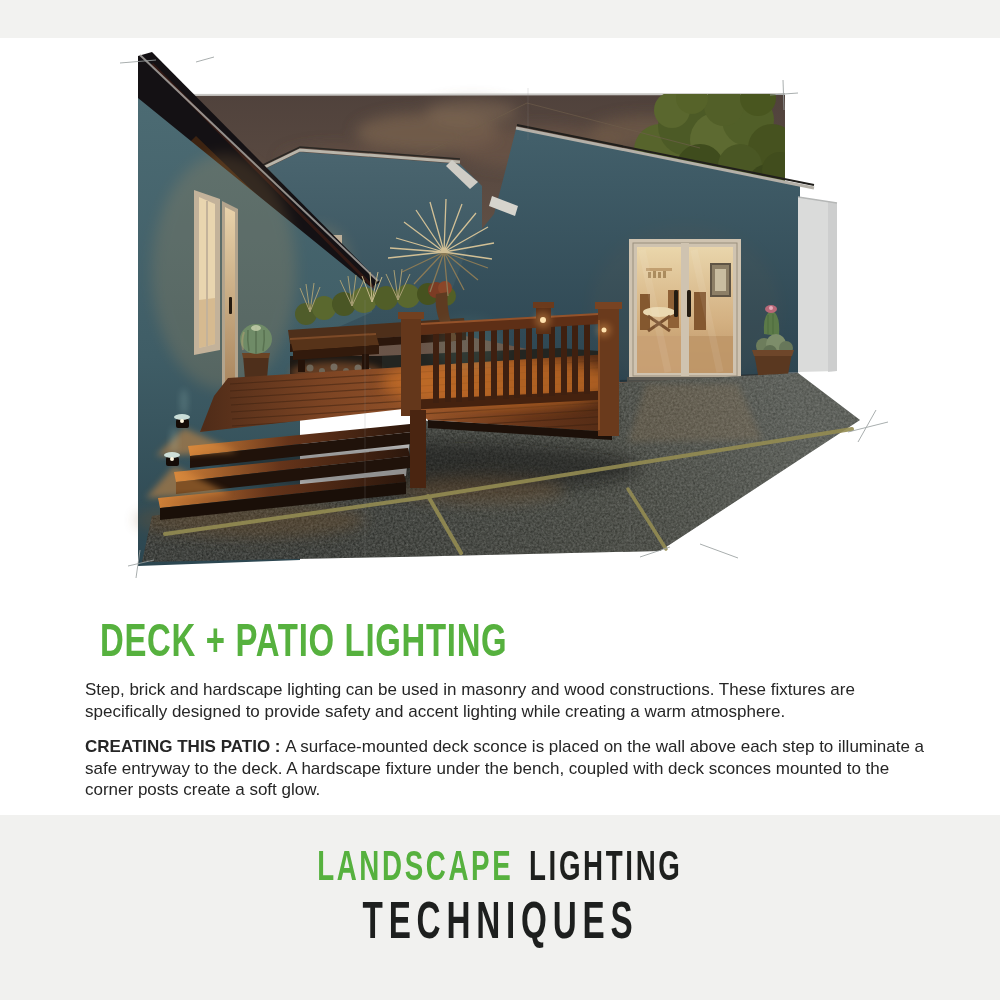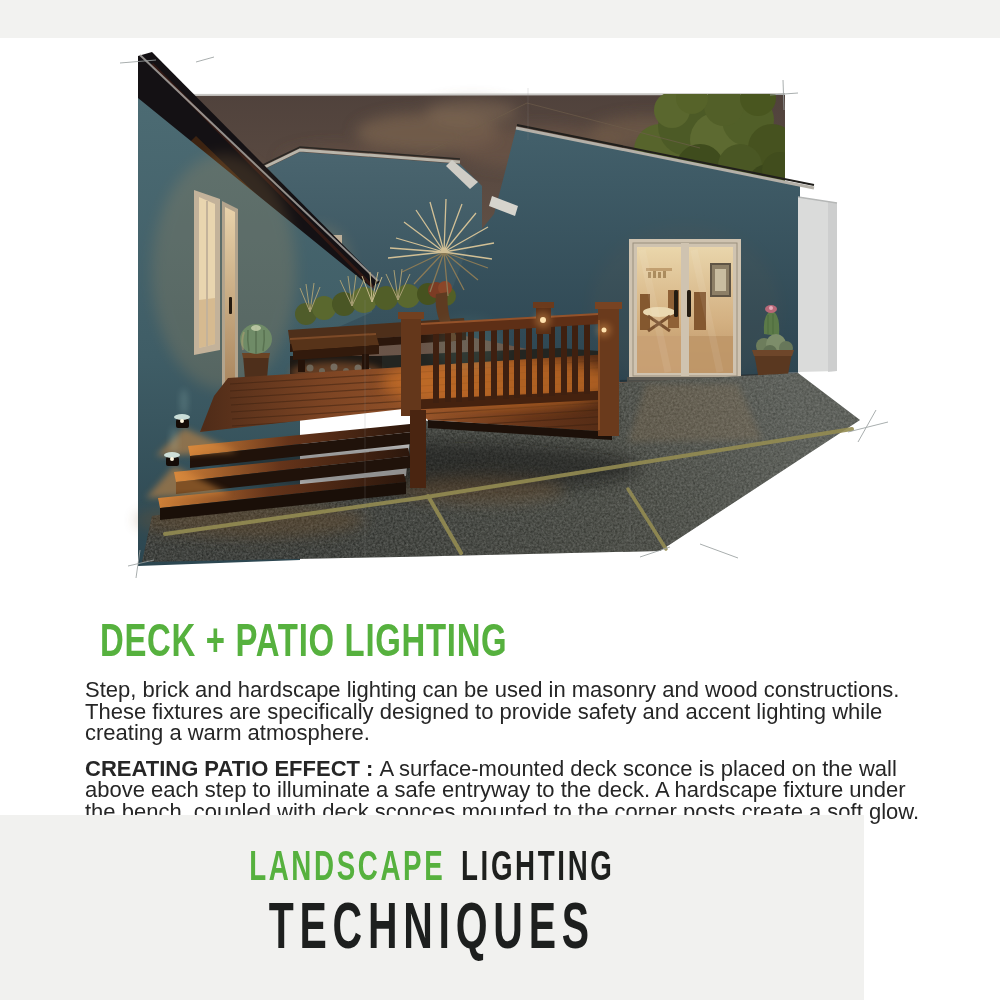--- a/index.html
+++ b/index.html
@@ -5,28 +5,28 @@
   html,body{margin:0;padding:0;}
   body{
     width:1000px;height:1000px;position:relative;background:#ffffff;
     font-family:"Liberation Sans", sans-serif;overflow:hidden;
   }
   .band-top{position:absolute;top:0;left:0;width:1000px;height:38px;background:#f2f2f0;}
   .illustration{position:absolute;top:0;left:0;width:1000px;height:600px;}
   .copy{position:absolute;left:85px;top:601px;width:855px;}
   .title{margin:15px;font-size:47px;font-weight:bold;color:#56b13e;line-height:1.0;white-space:nowrap;}
   .cond-title{display:inline-block;transform:scaleX(.70);transform-origin:0 50%;letter-spacing:1px;}
-  .copy p{margin:14px 0 0 0;font-size:22px;line-height:21.5px;color:#262626;}
+  .copy p{margin:14px 0 0 0;font-size:17px;line-height:21.5px;color:#262626;}
   .copy p.first{margin-top:16px;}
   .copy strong{font-weight:bold;}
-  .footer{position:absolute;left:0;top:815px;width:864px;height:185px;background:#f1f1ef;text-align:center;}
+  .footer{position:absolute;left:0;top:815px;width:1000px;height:185px;background:#f1f1ef;text-align:center;}
   .foot1{margin-top:30px;font-size:42px;font-weight:bold;color:#1e201e;line-height:1;}
   .foot1 .cond{display:inline-block;transform:scaleX(.66);letter-spacing:4px;white-space:nowrap;word-spacing:8px;}
   .green{color:#56b13e;}
-  .foot2{margin-top:7px;font-size:64px;font-weight:bold;color:#1d1f1e;line-height:1;}
+  .foot2{margin-top:7px;font-size:52px;font-weight:bold;color:#1d1f1e;line-height:1;}
   .foot2 .cond{display:inline-block;transform:scaleX(.64);letter-spacing:9px;white-space:nowrap;}
 </style>
 </head>
 <body>
 
 <div class="band-top"></div>
 
 <div class="illustration">
 <svg width="1000" height="600" viewBox="0 0 1000 600" xmlns="http://www.w3.org/2000/svg">
   <defs>
@@ -379,19 +379,19 @@
         <line x1="700" y1="544" x2="738" y2="558"></line>
     <line x1="128" y1="566" x2="154" y2="560"></line>
         <line x1="140" y1="550" x2="136" y2="578"></line>
   </g>
 </svg>
 </div>
 
 <section class="copy">
   <h1 class="title"><span class="cond-title">DECK + PATIO LIGHTING</span></h1>
   <p class="first">Step, brick and hardscape lighting can be used in masonry and wood constructions. These fixtures are specifically designed to provide safety and accent lighting while creating a warm atmosphere.</p>
-  <p><strong>CREATING PATIO EFFECT : </strong><span>A surface-mounted deck sconce is placed on the wall above each step to illuminate a safe entryway to the deck. A hardscape fixture under the bench, coupled with deck sconces mounted to the corner posts create a soft glow.</span></p>
+  <p><strong>CREATING THIS PATIO : </strong><span>A surface-mounted deck sconce is placed on the wall above each step to illuminate a safe entryway to the deck. A hardscape fixture under the bench, coupled with deck sconces mounted to the corner posts create a soft glow.</span></p>
 </section>
 
 <footer class="footer">
   <div class="foot1"><span class="cond"><span class="green">LANDSCAPE</span> <span>LIGHTING</span></span></div>
   <div class="foot2"><span class="cond">TECHNIQUES</span></div>
 </footer>
 
 </body></html>

